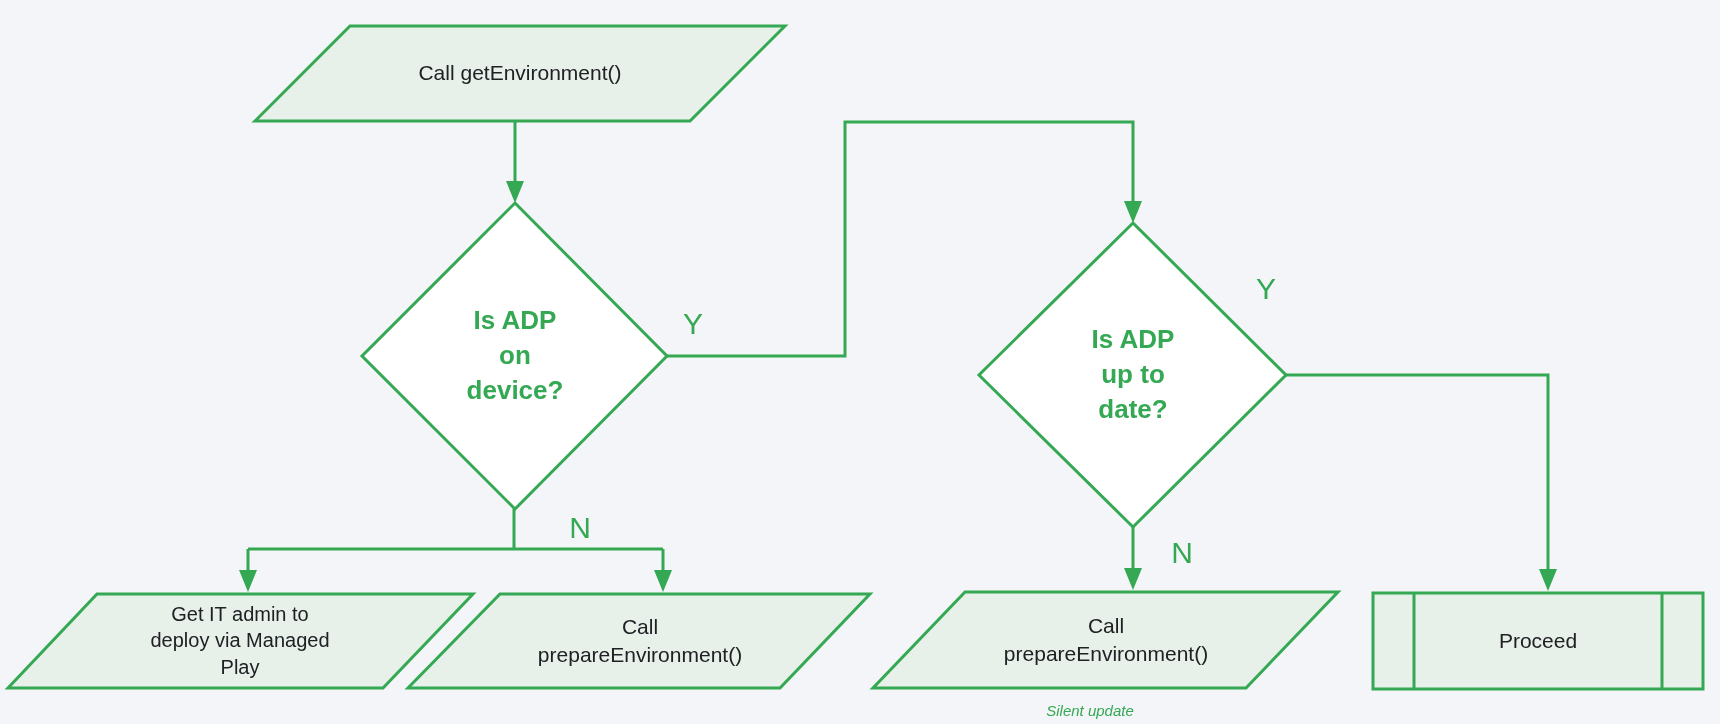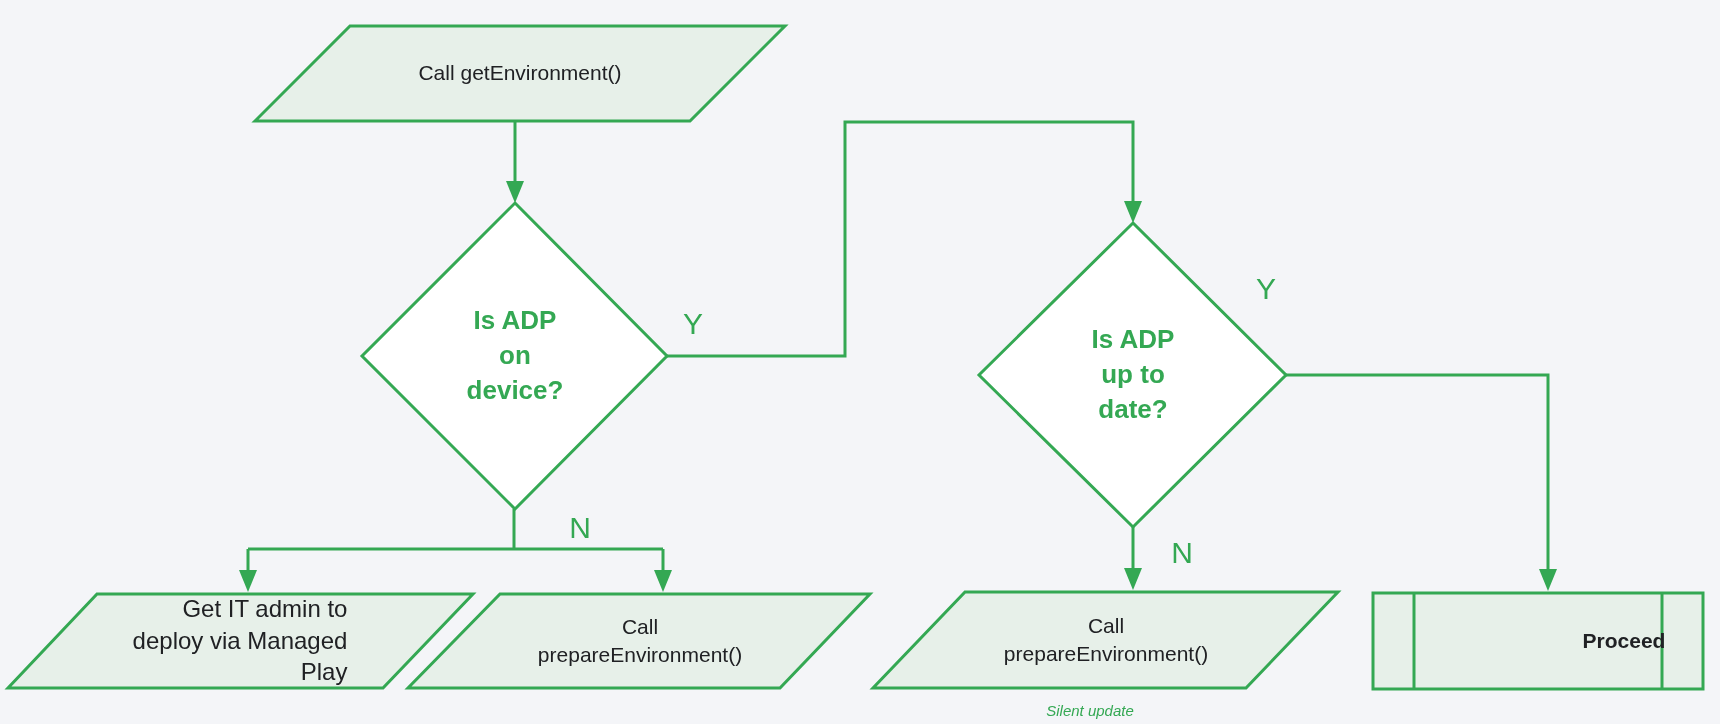--- a/index.html
+++ b/index.html
@@ -24,21 +24,21 @@
   .innerline{stroke:var(--line);stroke-width:3;}
   .label{
     position:absolute;
     transform:translate(-50%,-50%);
     text-align:center;
     white-space:pre-line;
     color:var(--text-dark);
     font-size:21px;
     line-height:1.32;
   }
-  .label.small{font-size:24px;text-align:right;}
+  .label.small{font-size:20px;}
   .label.decision{
     color:var(--line);
     font-weight:bold;
     font-size:26px;
     line-height:1.35;
   }
   .label.branch{
     color:var(--line);
     font-size:30px;
     font-weight:normal;
@@ -104,21 +104,21 @@
   <div class="label small" style="left:240px;top:641px;">Get IT admin to
 deploy via Managed
 Play</div>
 
   <div class="label" style="left:640px;top:641px;">Call
 prepareEnvironment()</div>
 
   <div class="label" style="left:1106px;top:640px;">Call
 prepareEnvironment()</div>
 
-  <div class="label" style="left:1624px;top:641px;font-weight:bold;">Proceed</div>
+  <div class="label" style="left:1538px;top:641px;">Proceed</div>
 
   <div class="label branch" style="left:693px;top:324px;">Y</div>
 
   <div class="label branch" style="left:580px;top:528px;">N</div>
 
   <div class="label branch" style="left:1266px;top:289px;">Y</div>
 
   <div class="label branch" style="left:1182px;top:553px;">N</div>
 
   <div class="label note" style="left:1090px;top:711px;">Silent update</div>

